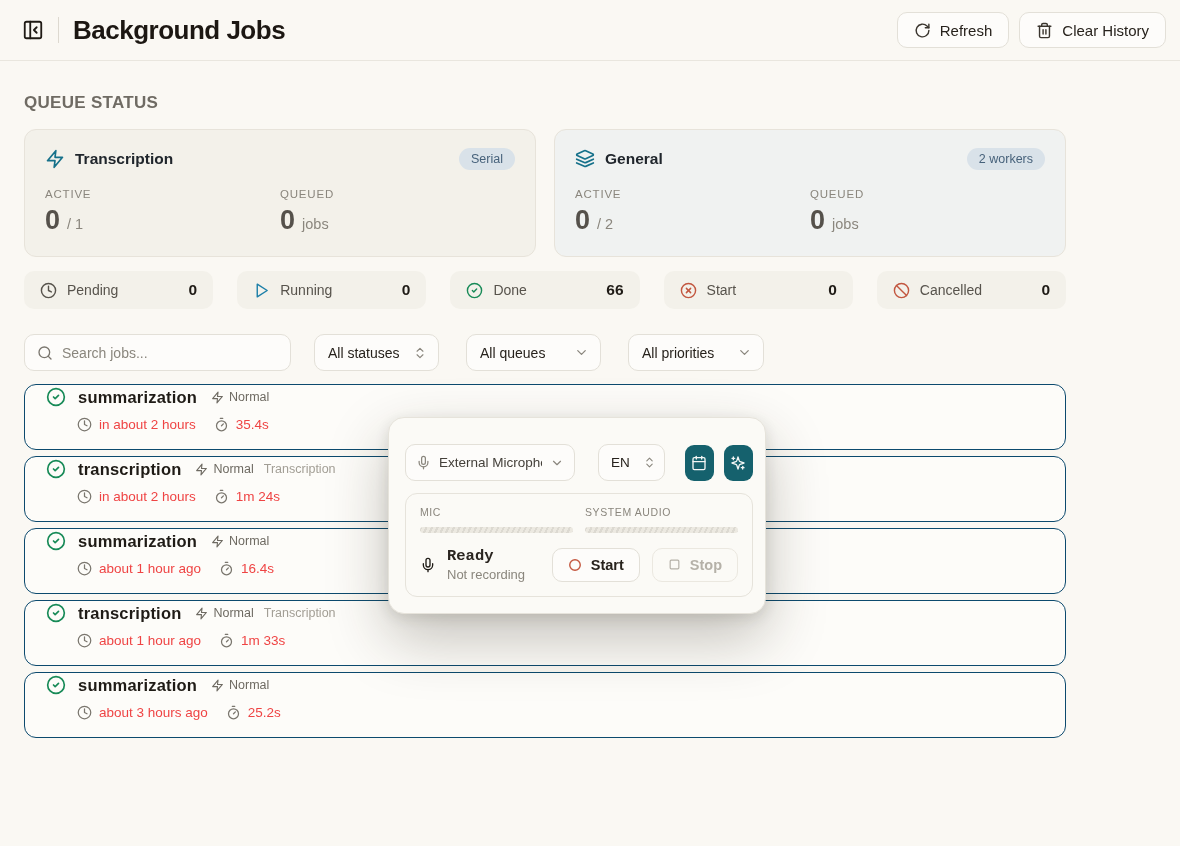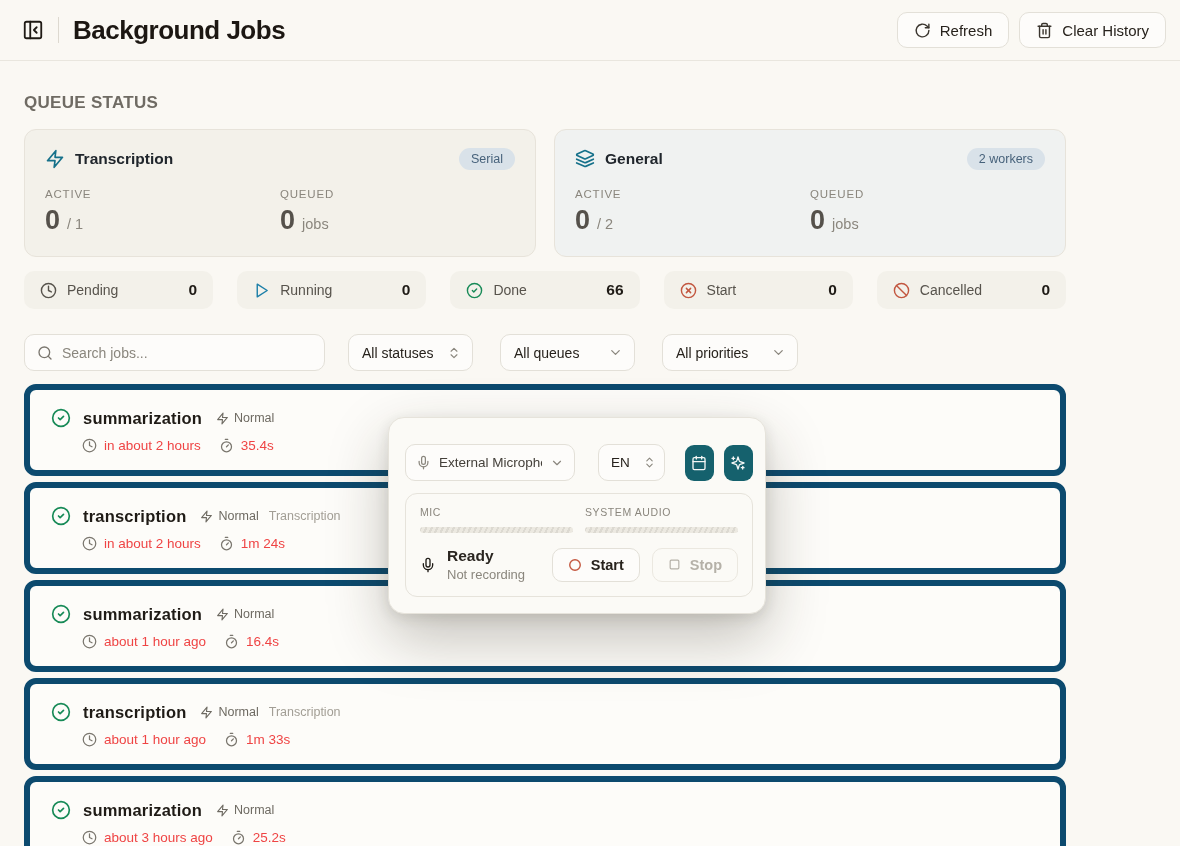--- a/index.html
+++ b/index.html
@@ -69,43 +69,43 @@
   .sp-label { font-size:14px; color:#57534C; }
   .sp-count { margin-left:auto; font-size:15.5px; font-weight:700; color:#1F1B16; }
   .sp-icon-pending { color:#57534C; }
   .sp-icon-running { color:#1C7FA8; }
   .sp-icon-done { color:#178A57; }
   .sp-icon-failed, .sp-icon-cancelled { color:#C2563F; }
 
   
   .filter-row { display:flex; align-items:center; margin-bottom:13px; }
   .search-box {
-    width:301px; height:37px; background:#FDFCFA; border:1px solid #E3E0D8; border-radius:10px;
+    width:267px; height:37px; background:#FDFCFA; border:1px solid #E3E0D8; border-radius:10px;
     display:flex; align-items:center; gap:9px; padding:0 12px; margin-right:23px;
   }
   .search-box svg { color:#7A766E; flex:none; }
   .search-box input {
     border:none; outline:none; background:transparent; font-family:inherit;
     font-size:14px; color:#27221C; width:100%;
   }
   .search-box input::placeholder { color:#8A867D; }
   .dropdown {
     height:37px; background:#FDFCFA; border:1px solid #E3E0D8; border-radius:10px;
     display:flex; align-items:center; justify-content:space-between; padding:0 11px 0 13px;
     font-size:14px; color:#27221C; cursor:pointer;
   }
   .dropdown svg { color:#8A867D; }
   .dd-statuses { width:125px; margin-right:27px; }
   .dd-queues { width:135px; margin-right:27px; }
   .dd-priorities { width:136px; }
 
   
   .job-row {
-    background:#FDFCF9; border:6px solid #0c4a6e; border-radius:12px;
-    padding:18px 20px 17px 21px; margin-bottom:6px; cursor:pointer;
+    background:#FDFCF9; border:1px solid #0c4a6e; border-radius:12px;
+    padding:2px 20px 17px 21px; margin-bottom:6px; cursor:pointer;
   }
   .jr-top { display:flex; align-items:center; }
   .jr-status { color:#178A57; flex:none; }
   .jr-name { font-size:16.5px; font-weight:700; color:#1F1B16; margin-left:12px; letter-spacing:0.2px; }
   .jr-priority { display:flex; align-items:center; gap:5px; margin-left:14px; color:#6E6A62; }
   .jr-priority-label { font-size:12.5px; }
   .jr-queue-tag { font-size:12.5px; color:#A29E95; margin-left:10px; }
   .jr-queue-tag:empty { display:none; }
   .jr-meta { display:flex; align-items:center; gap:18px; margin-top:10px; margin-left:31px; color:#ef4444; }
   .jr-meta-item { display:flex; align-items:center; gap:7px; font-size:13.5px; }
@@ -636,21 +636,21 @@
     </div>
     <div class="rec-status-row">
       <span>
         <svg width="16" height="16" viewBox="0 0 24 24" fill="none" stroke="currentColor" stroke-width="2" stroke-linecap="round" stroke-linejoin="round">
             <path d="M12 2a3 3 0 0 0-3 3v7a3 3 0 0 0 6 0V5a3 3 0 0 0-3-3Z"></path>
             <path d="M19 10v2a7 7 0 0 1-14 0v-2"></path>
             <path d="M12 19v3"></path>
           </svg>
       </span>
       <span class="rec-status-text">
-        <span class="rec-status-title" style="display:block;">Ready</span>
+        <span class="rec-status-title" style="display:block;font-family:Liberation Mono, monospace;">Ready</span>
         <span class="rec-status-sub" style="display:block;">Not recording</span>
       </span>
       <button class="rec-start-btn">
         <span>
           <svg width="14" height="14" viewBox="0 0 24 24" fill="none" stroke="currentColor" stroke-width="2.4" stroke-linecap="round" stroke-linejoin="round">
               <circle cx="12" cy="12" r="9"></circle>
             </svg>
         </span>
         <span>Start</span>
       </button>

